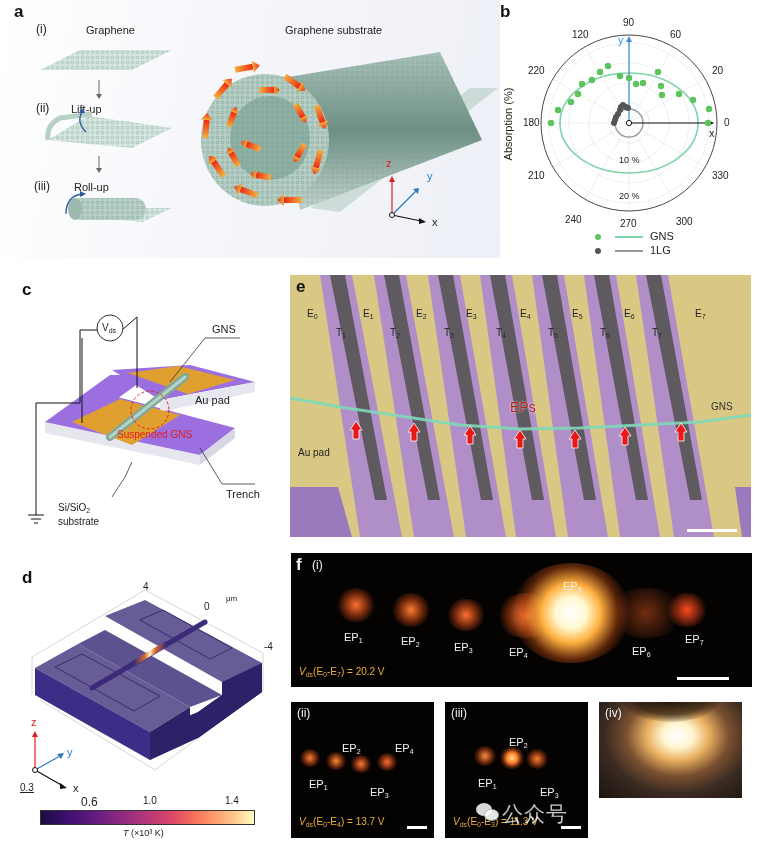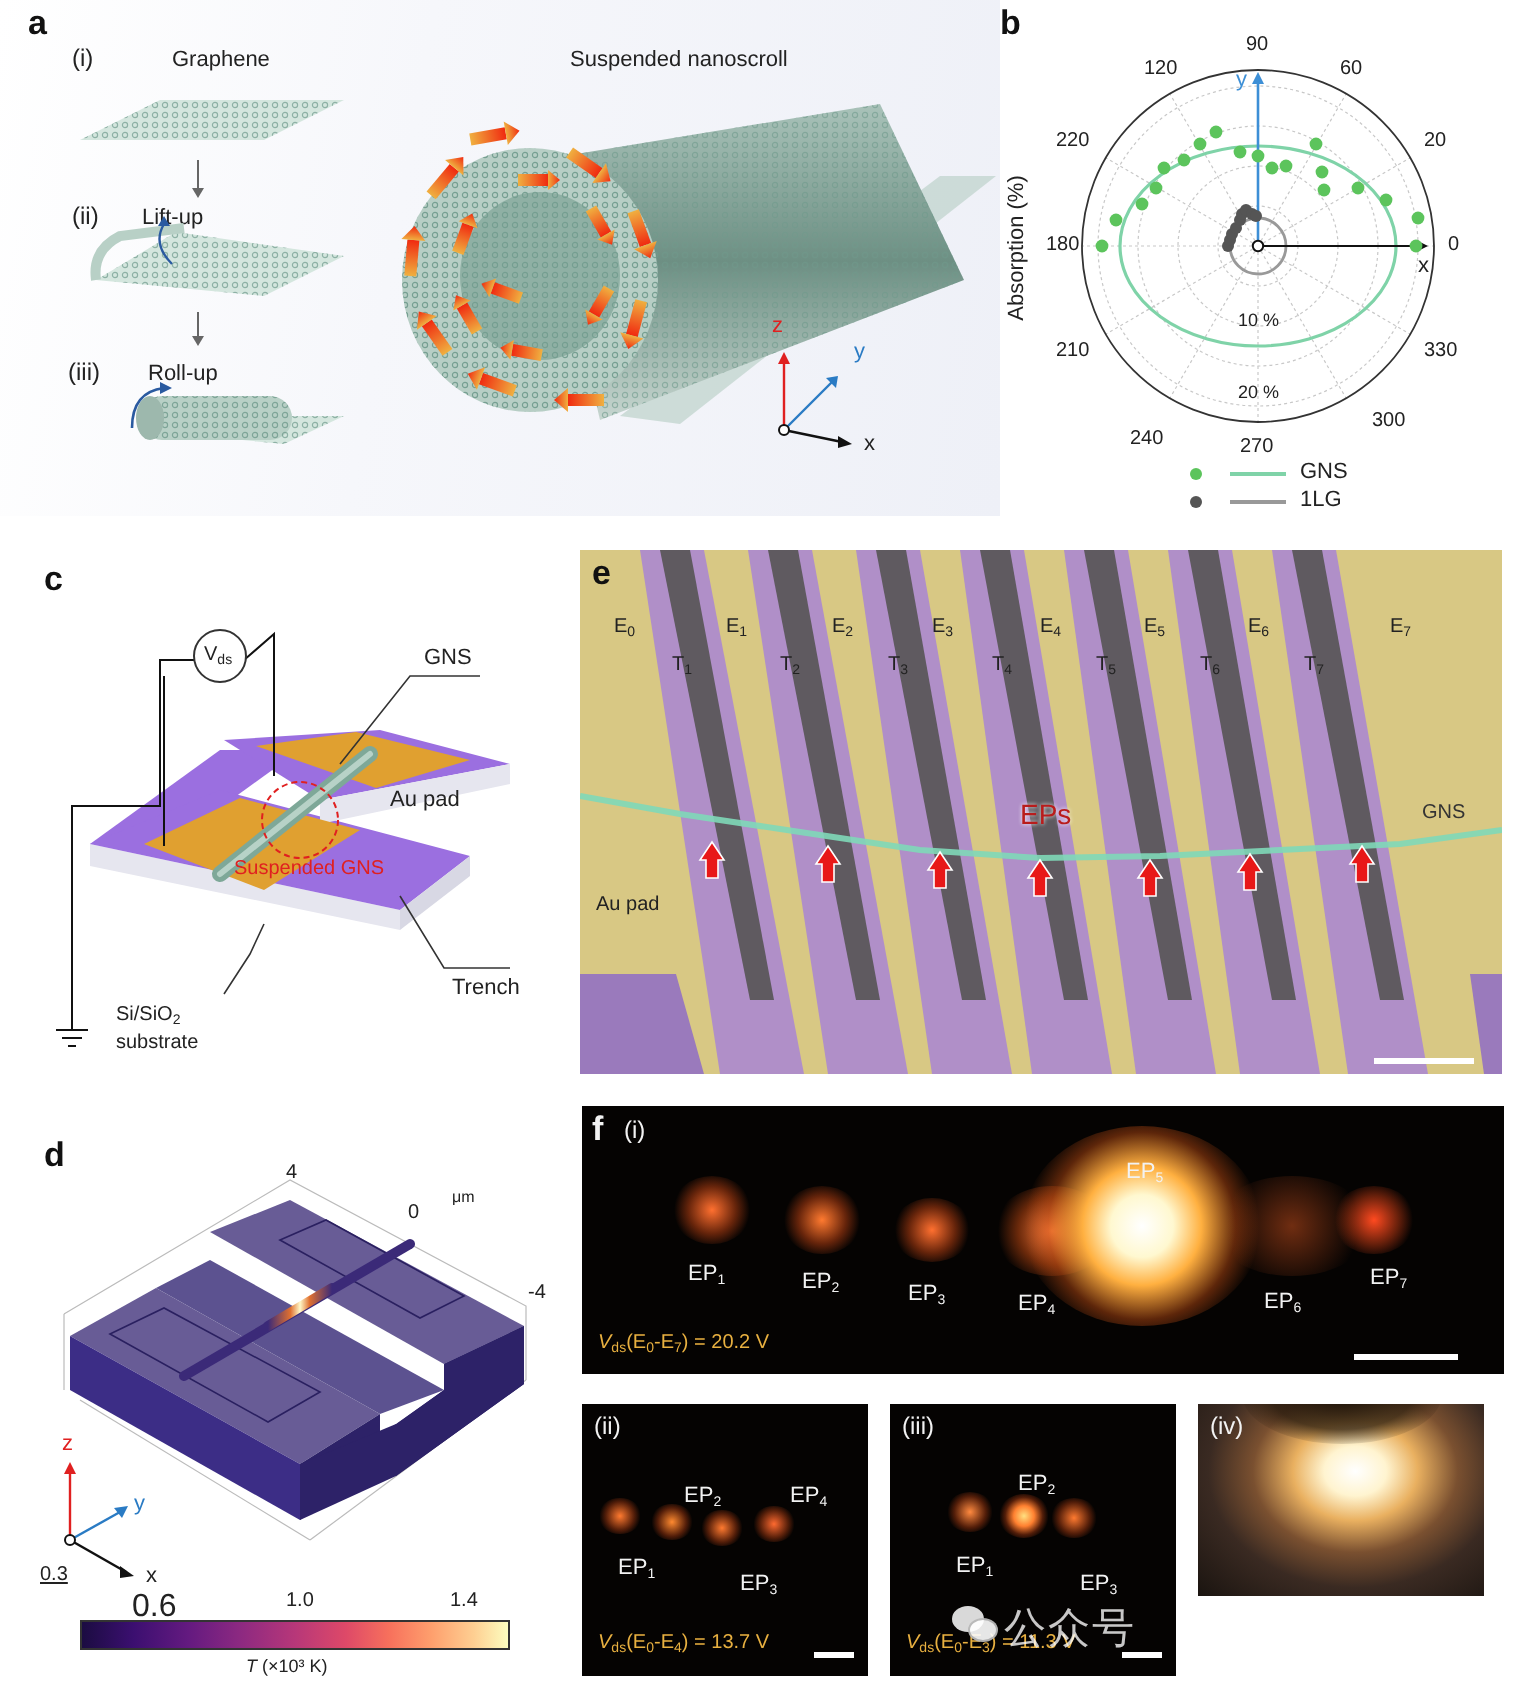--- a/index.html
+++ b/index.html
@@ -31,21 +31,21 @@
 
 <div id="panel-a">
   <div class="panel-letter" style="left:14px;top:2px;">a</div>
 
   <div class="lbl" style="left:36px;top:22px;font-size:12px;">(i)</div>
   <div class="lbl" style="left:86px;top:24px;font-size:11px;">Graphene</div>
   <div class="lbl" style="left:36px;top:101px;font-size:12px;">(ii)</div>
   <div class="lbl" style="left:71px;top:103px;font-size:11px;">Lift-up</div>
   <div class="lbl" style="left:34px;top:179px;font-size:12px;">(iii)</div>
   <div class="lbl" style="left:74px;top:181px;font-size:11px;">Roll-up</div>
-  <div class="lbl" style="left:285px;top:24px;font-size:11px;">Suspended nanoscroll</div>
+  <div class="lbl" style="left:285px;top:24px;font-size:11px;">Graphene substrate</div>
 
   <svg class="abs" style="left:0;top:0;" width="500" height="258">
     <defs>
       <pattern id="hex" width="5" height="5" patternUnits="userSpaceOnUse">
         <circle cx="2.5" cy="2.5" r="1.3" fill="none" stroke="#6f9a8c" stroke-width="0.6"></circle>
       </pattern>
       <linearGradient id="scrollg" x1="0" y1="0" x2="0" y2="1">
         <stop offset="0" stop-color="#a9c2b9"></stop>
         <stop offset="0.5" stop-color="#6d8f83"></stop>
         <stop offset="1" stop-color="#c7d6d0"></stop>
@@ -249,21 +249,21 @@
   <div class="lbl sm" style="left:123px;top:17px;">90</div>
   <div class="lbl sm" style="left:170px;top:29px;">60</div>
   <div class="lbl sm" style="left:72px;top:29px;">120</div>
   <div class="lbl sm" style="left:212px;top:65px;">20</div>
   <div class="lbl sm" style="left:28px;top:65px;">220</div>
   <div class="lbl sm" style="left:224px;top:117px;">0</div>
   <div class="lbl sm" style="left:23px;top:117px;">180</div>
   <div class="lbl sm" style="left:28px;top:170px;">210</div>
   <div class="lbl sm" style="left:212px;top:170px;">330</div>
   <div class="lbl sm" style="left:65px;top:214px;text-align:right;">240</div>
-  <div class="lbl sm" style="left:176px;top:205px;margin-left:10px;">300</div>
+  <div class="lbl sm" style="left:176px;top:216px;">300</div>
   <div class="lbl sm" style="left:120px;top:218px;">270</div>
   <div class="lbl" style="left:119px;top:155px;font-size:9px;">10 %</div>
   <div class="lbl" style="left:119px;top:191px;font-size:9px;">20 %</div>
   <div class="lbl" style="left:118px;top:34px;color:#3d8fd6;font-size:11px;">y</div>
   <div class="lbl" style="left:209px;top:127px;font-size:11px;">x</div>
 
   <div class="abs" style="left:95px;top:230px;width:120px;height:34px;">
     <div class="abs" style="left:0;top:4px;width:6px;height:6px;border-radius:50%;background:#5cc45c;"></div>
     <div class="abs" style="left:20px;top:6px;width:28px;height:2px;background:#7fd3a8;"></div>
     <div class="lbl" style="left:55px;top:0px;font-size:11px;">GNS</div>
@@ -422,21 +422,21 @@
   <div class="lbl" style="left:204px;top:41px;font-size:10px;">0</div>
   <div class="lbl" style="left:226px;top:34px;font-size:8px;">μm</div>
   <div class="lbl" style="left:264px;top:81px;font-size:10px;">-4</div>
   <div class="lbl" style="left:31px;top:156px;color:#e02020;font-size:11px;">z</div>
   <div class="lbl" style="left:67px;top:186px;color:#2a7bc4;font-size:11px;">y</div>
   <div class="lbl" style="left:73px;top:222px;font-size:11px;">x</div>
 </div>
 
 <div class="colorbar"></div>
 <div class="lbl" style="left:20px;top:782px;font-size:10px;text-decoration:underline;">0.3</div>
-<div class="lbl" style="left:66px;top:795px;font-size:16px;">0.6</div>
+<div class="lbl" style="left:81px;top:795px;font-size:12px;">0.6</div>
 <div class="lbl" style="left:143px;top:795px;font-size:10px;">1.0</div>
 <div class="lbl" style="left:205px;top:795px;font-size:10px;margin-left:20px;">1.4</div>
 <div class="lbl" style="left:123px;top:828px;font-size:9px;"><i>T</i><span> (×10³ K)</span></div>
 
 <div class="fbox" style="left:291px;top:553px;width:461px;height:134px;">
   <div class="glow" style="left:45px;top:35px;width:40px;height:34px;background:radial-gradient(circle,#ff7030 0%,rgba(200,70,20,0.5) 45%,rgba(0,0,0,0) 72%);"></div>
   <div class="glow" style="left:100px;top:40px;width:40px;height:34px;background:radial-gradient(circle,#ff7a30 0%,rgba(200,70,20,0.5) 45%,rgba(0,0,0,0) 72%);"></div>
   <div class="glow" style="left:155px;top:46px;width:40px;height:32px;background:radial-gradient(circle,#ff7030 0%,rgba(200,70,20,0.5) 45%,rgba(0,0,0,0) 72%);"></div>
   <div class="glow" style="left:205px;top:40px;width:60px;height:45px;background:radial-gradient(circle,#ff8040 0%,rgba(210,80,20,0.5) 45%,rgba(0,0,0,0) 72%);"></div>
   <div class="glow" style="left:220px;top:10px;width:120px;height:100px;background:radial-gradient(circle,#ffffff 0%,#fff8d0 20%,#ffb040 38%,rgba(200,80,20,0.45) 60%,rgba(0,0,0,0) 75%);"></div>

